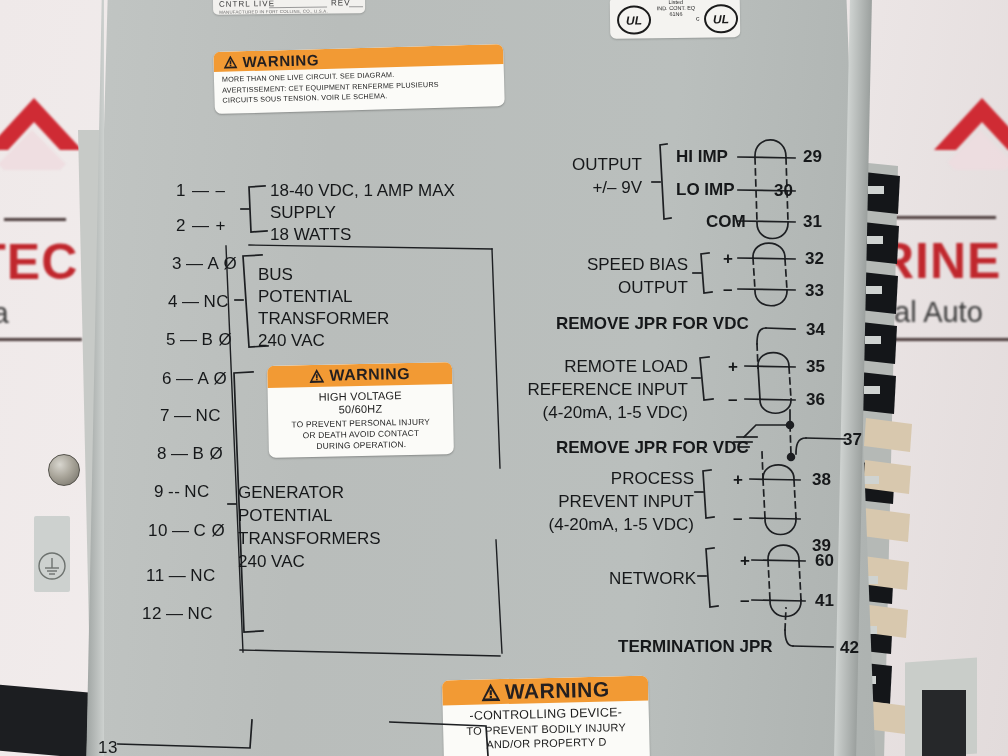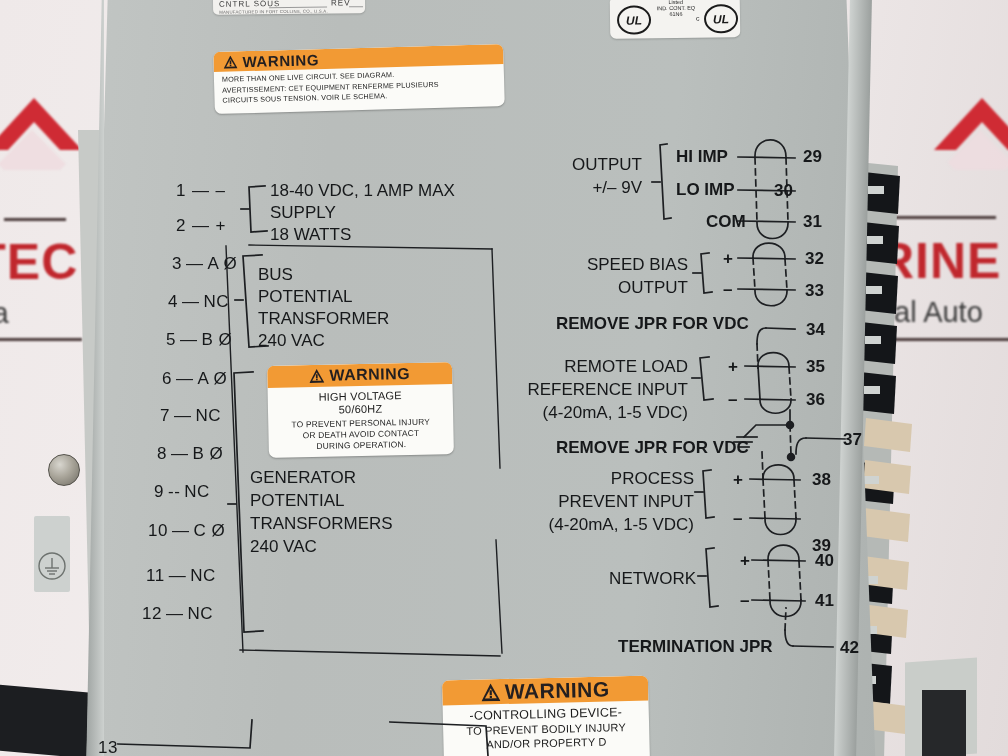--- a/index.html
+++ b/index.html
@@ -211,21 +211,21 @@
 
   <div style="position:absolute;left:86px;top:-14px;width:18px;height:790px;
               background:linear-gradient(90deg,#9ea3a1,#cdd1cf);
               clip-path:polygon(16px 0,18px 0,18px 790px,0 790px);"></div>
 
   <div style="position:absolute;left:842px;top:0px;width:22px;height:756px;
               background:linear-gradient(90deg,#cfd3d1,#9ba09e);
               transform:skewX(-1.2deg);"></div>
 
   <div class="cntrl" style="left:213px;top:-12px;width:152px;height:26px;transform:rotate(-0.6deg);">
-    <div class="cntrl-l1" style="left:6px;top:11px;font-size:8px;">CNTRL  SOUS</div>
+    <div class="cntrl-l1" style="left:6px;top:11px;font-size:8px;">CNTRL  LIVE</div>
     <div class="cntrl-rule" style="left:56px;top:19px;width:58px;"></div>
     <div class="cntrl-l1" style="left:118px;top:11px;font-size:8px;">REV</div>
     <div class="cntrl-rule" style="left:136px;top:19px;width:14px;"></div>
     <div class="cntrl-l2" style="left:6px;top:21px;font-size:4.4px;letter-spacing:.2px;">MANUFACTURED IN FORT COLLINS, CO., U.S.A.</div>
   </div>
 
   <div class="ullabel" style="left:610px;top:-4px;width:130px;height:42px;transform:rotate(-0.8deg);">
     <div class="ul-mark" style="left:7px;top:9px;width:30px;height:25px;font-size:12px;">UL</div>
     <div class="ul-txt" style="left:38px;top:3px;width:56px;">
       <div style="font-size:5.5px;">Listed</div>
@@ -369,21 +369,21 @@
     <div>18 WATTS</div>
   </div>
 
   <div class="lbl grp" style="left:258px;top:264px;">
     <div>BUS</div>
     <div>POTENTIAL</div>
     <div>TRANSFORMER</div>
     <div>240 VAC</div>
   </div>
 
-  <div class="lbl grp" style="left:238px;top:466px;line-height:23px;margin-left:12px;">
+  <div class="lbl grp" style="left:238px;top:481px;line-height:23px;">
     <div>GENERATOR</div>
     <div>POTENTIAL</div>
     <div>TRANSFORMERS</div>
     <div>240 VAC</div>
   </div>
 
   <svg class="draw" width="1008" height="756" style="pointer-events:none;">
     <g stroke="#1d1f22" stroke-width="1.7" fill="none" stroke-linecap="square">
 
       <path d="M667,144 L660,145 L664,219 L671,218"></path>
@@ -502,21 +502,21 @@
     </div>
     <div class="lbl rnum" style="left:733px;top:470px;">+</div>
     <div class="lbl rnum" style="left:812px;top:470px;">38</div>
     <div class="lbl rnum" style="left:733px;top:509px;">–</div>
     <div class="lbl rnum" style="left:812px;top:536px;">39</div>
 
     <div class="lbl grp-r" style="left:500px;top:567px;width:196px;">
       <div>NETWORK</div>
     </div>
     <div class="lbl rnum" style="left:740px;top:551px;">+</div>
-    <div class="lbl rnum" style="left:815px;top:551px;">40</div>
+    <div class="lbl rnum" style="left:815px;top:551px;">60</div>
     <div class="lbl rnum" style="left:740px;top:591px;">–</div>
     <div class="lbl rnum" style="left:815px;top:591px;">41</div>
 
     <div class="lbl rnum" style="left:618px;top:637px;">TERMINATION JPR</div>
     <div class="lbl rnum" style="left:840px;top:638px;">42</div>
   </div>
 
 </div>
 
 </body></html>

